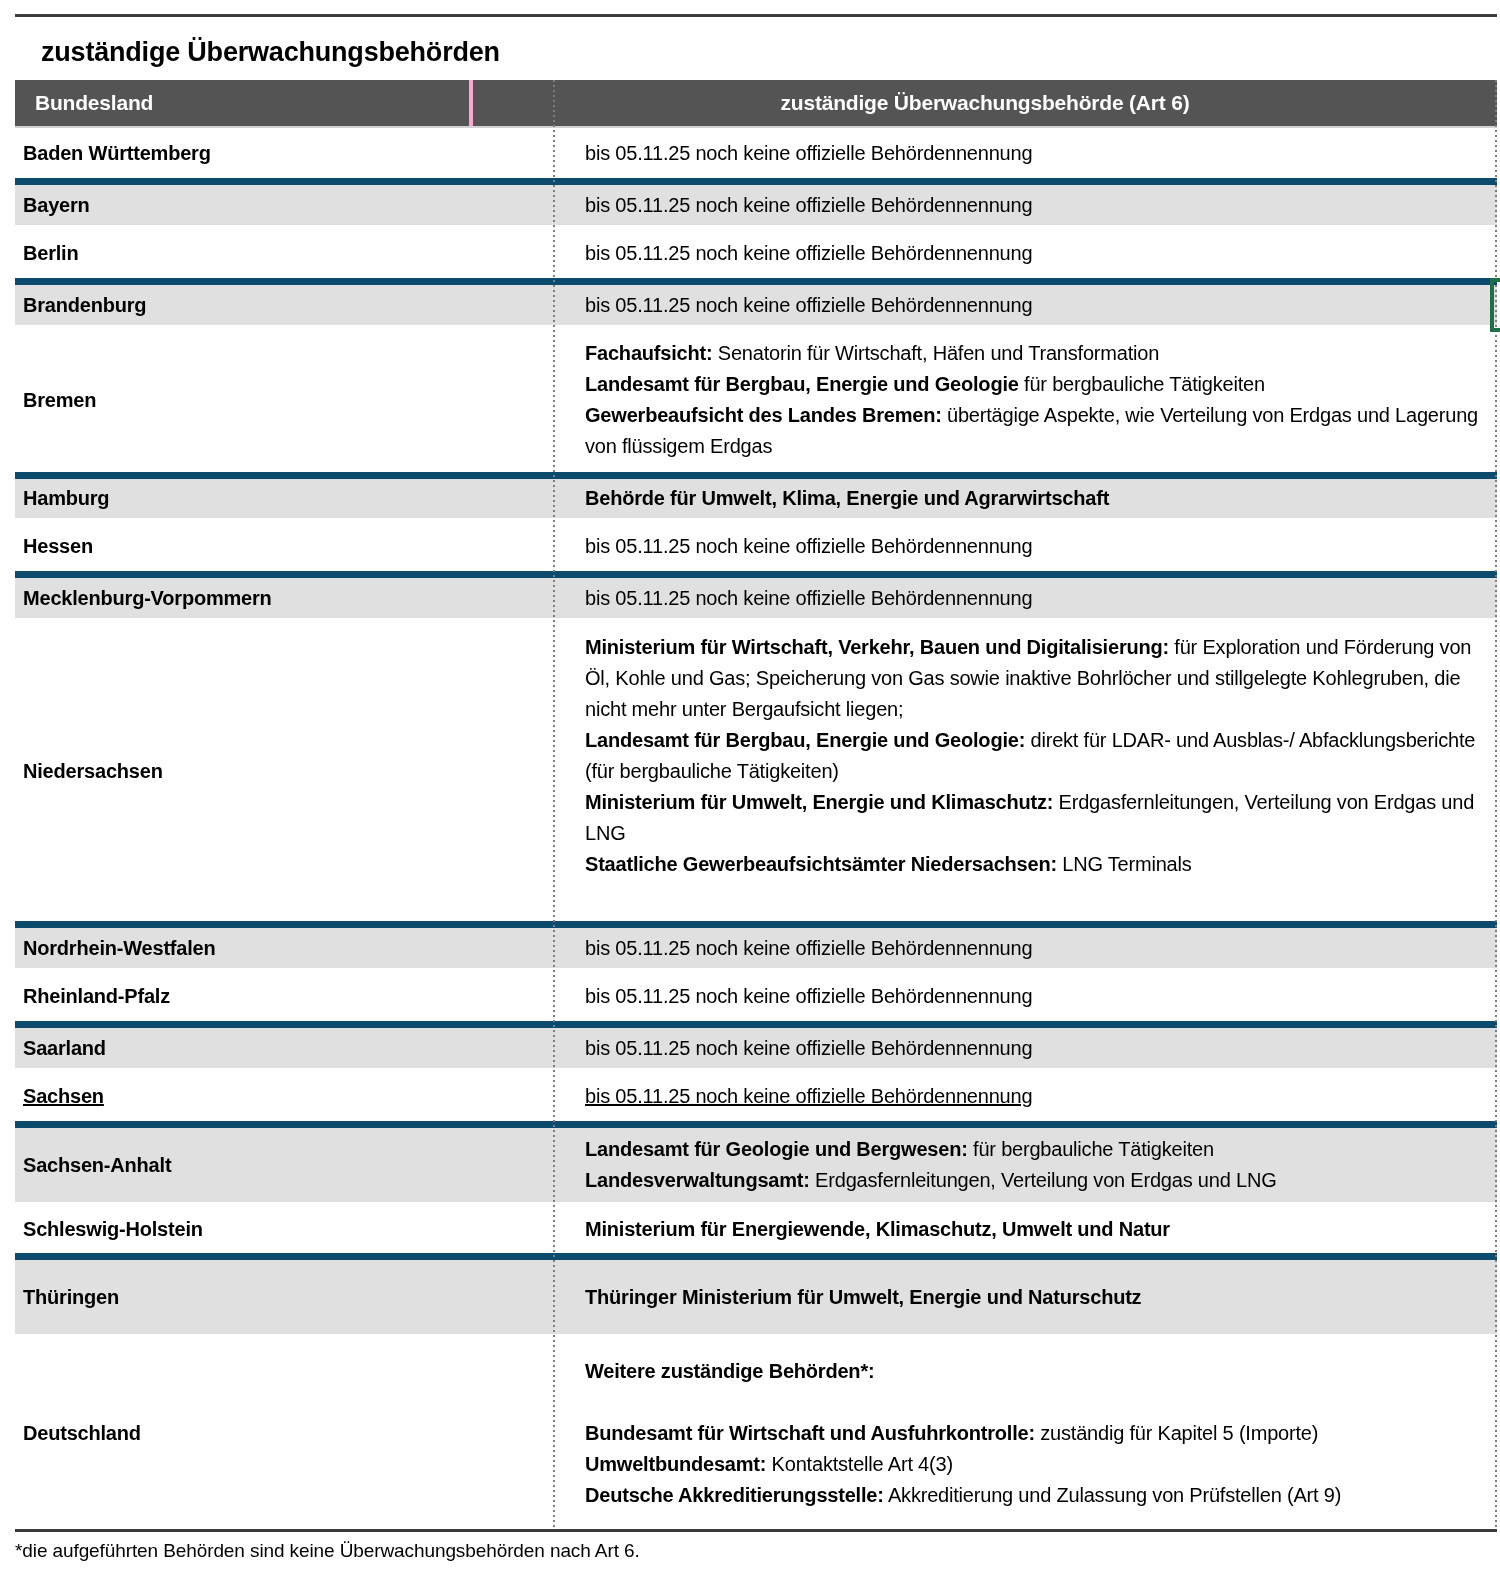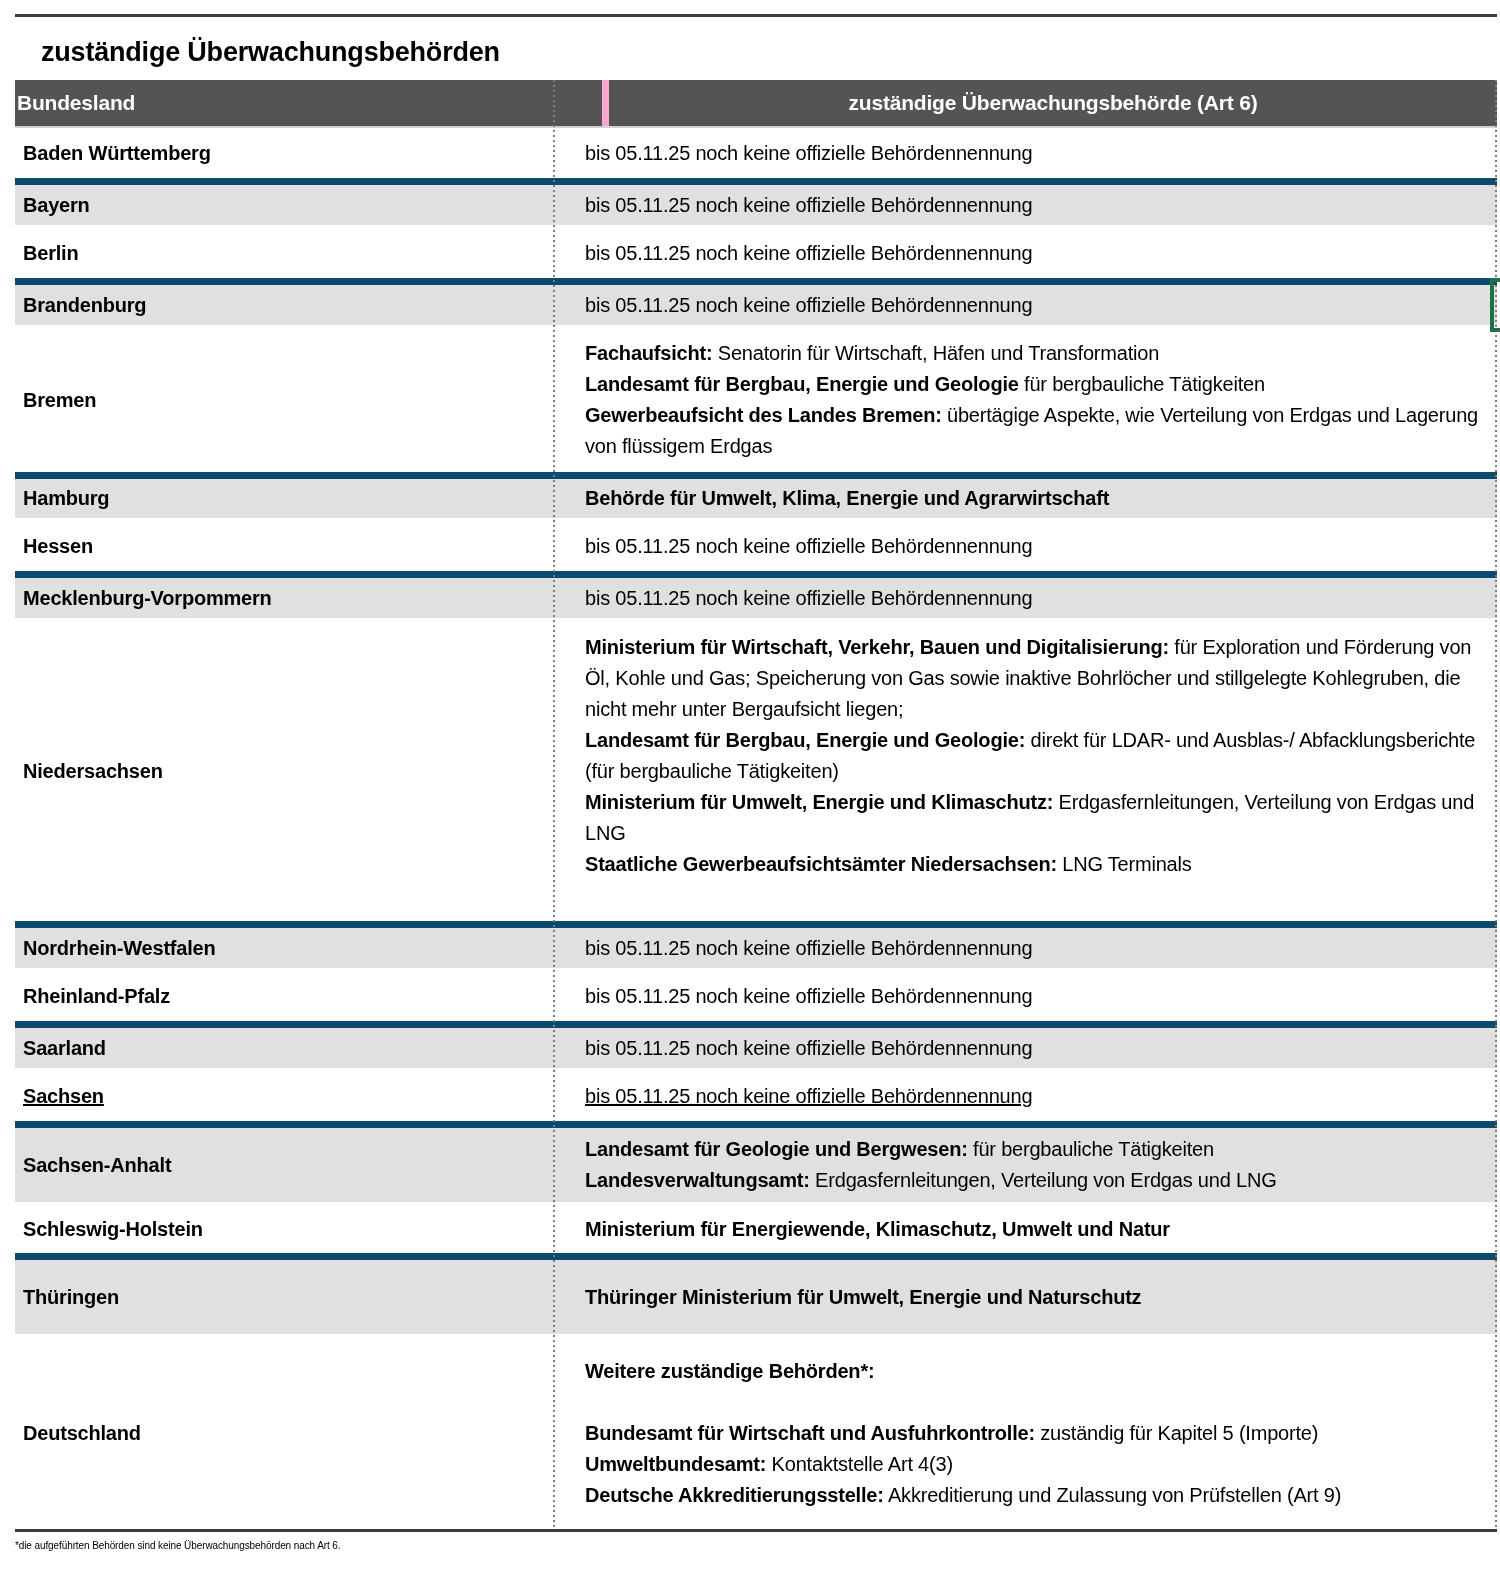--- a/index.html
+++ b/index.html
@@ -21,21 +21,21 @@
     border-bottom:3px solid #3c3c3c;
   }
   .thead{
     display:flex;height:46px;background:#545454;color:#fff;
     border-bottom:2px solid #d2d2d2;
   }
   .th{
     display:flex;align-items:center;font-weight:700;font-size:21px;letter-spacing:-0.2px;
     box-sizing:border-box;
   }
-  .th-left{width:594px;padding-left:2px;border-right:7px solid #f9a8d4;}
+  .th-left{width:458px;padding-left:20px;border-right:4px solid #f9a8d4;}
   .th-right{flex:1;justify-content:center;}
   .tbody{position:relative;}
   .col-divider,.right-divider{
     position:absolute;top:0;bottom:0;width:2px;
     background-image:repeating-linear-gradient(to bottom,#7d7d7d 0 2px,transparent 2px 5px);
   }
   .col-divider{left:538px;}
   .right-divider{right:0;}
   .row{
     display:flex;box-sizing:border-box;
@@ -70,21 +70,21 @@
   .tbody .row:nth-child(13){min-height:50px;text-decoration:underline;}
   .tbody .row:nth-child(14){min-height:84px;}
   .tbody .row:nth-child(15){min-height:48px;}
   .tbody .row:nth-child(16){min-height:84px;}
   .tbody .row:nth-child(17){min-height:192px;}
   .selection-bracket{
     position:absolute;right:0;top:278px;width:10px;height:54px;box-sizing:border-box;
     border-left:4px solid #1e7145;border-top:4px solid #1e7145;border-bottom:4px solid #1e7145;
   }
   .footnote{
-    position:absolute;left:15px;top:1540px;font-size:10px;letter-spacing:-0.1px;
+    position:absolute;left:15px;top:1540px;font-size:19px;letter-spacing:-0.1px;
   }
 </style>
 </head>
 <body>
 
 <div class="page">
   <div class="top-rule"></div>
   <h1 class="page-title">zuständige Überwachungsbehörden</h1>
 
   <div class="table">

